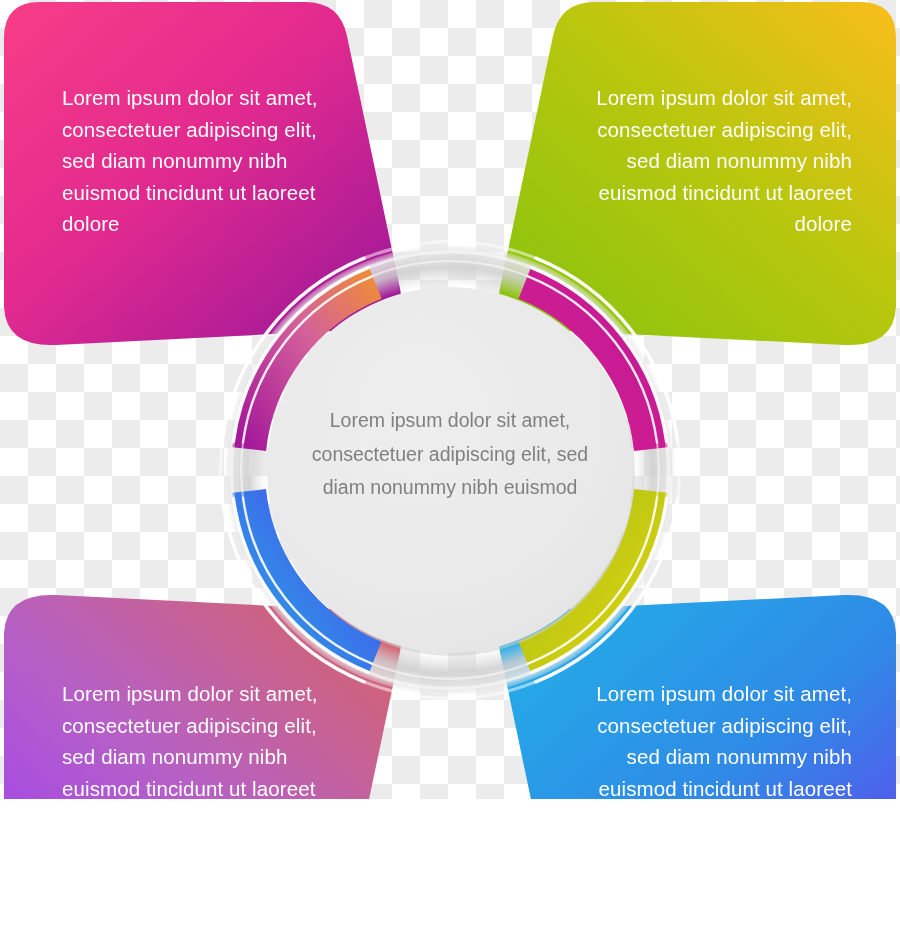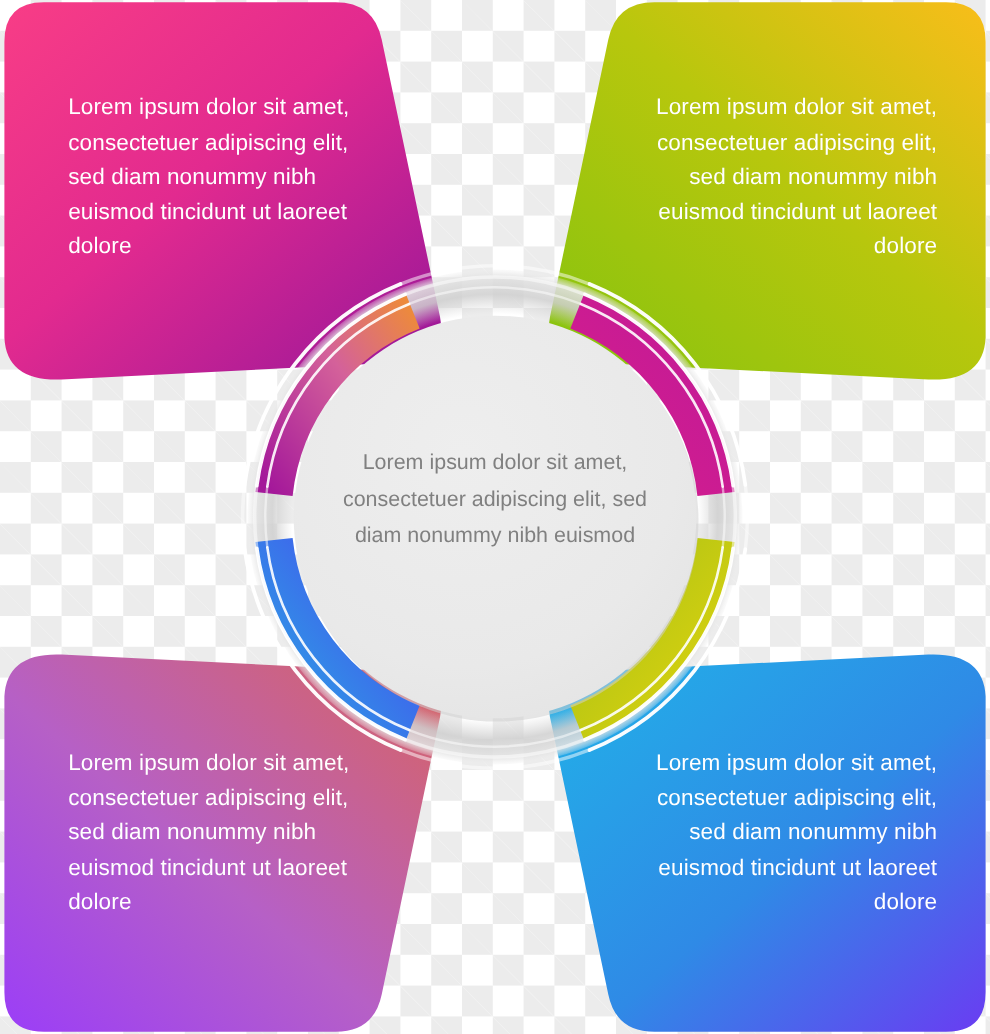--- a/index.html
+++ b/index.html
@@ -6,21 +6,21 @@
     margin: 0;
     padding: 0;
     background: #ffffff;
   }
   body {
     font-family: "Liberation Sans", sans-serif;
   }
   #infographic {
     position: relative;
     width: 900px;
-    height: 940px;
+    height: 799px;
     overflow: hidden;
     
     background-color: #ffffff;
     background-image:
       linear-gradient(45deg, #ececec 25%, transparent 25%, transparent 75%, #ececec 75%, #ececec),
       linear-gradient(45deg, #ececec 25%, transparent 25%, transparent 75%, #ececec 75%, #ececec);
     background-size: 56px 56px;
     background-position: 0 0, 28px 28px;
   }
   #art {

